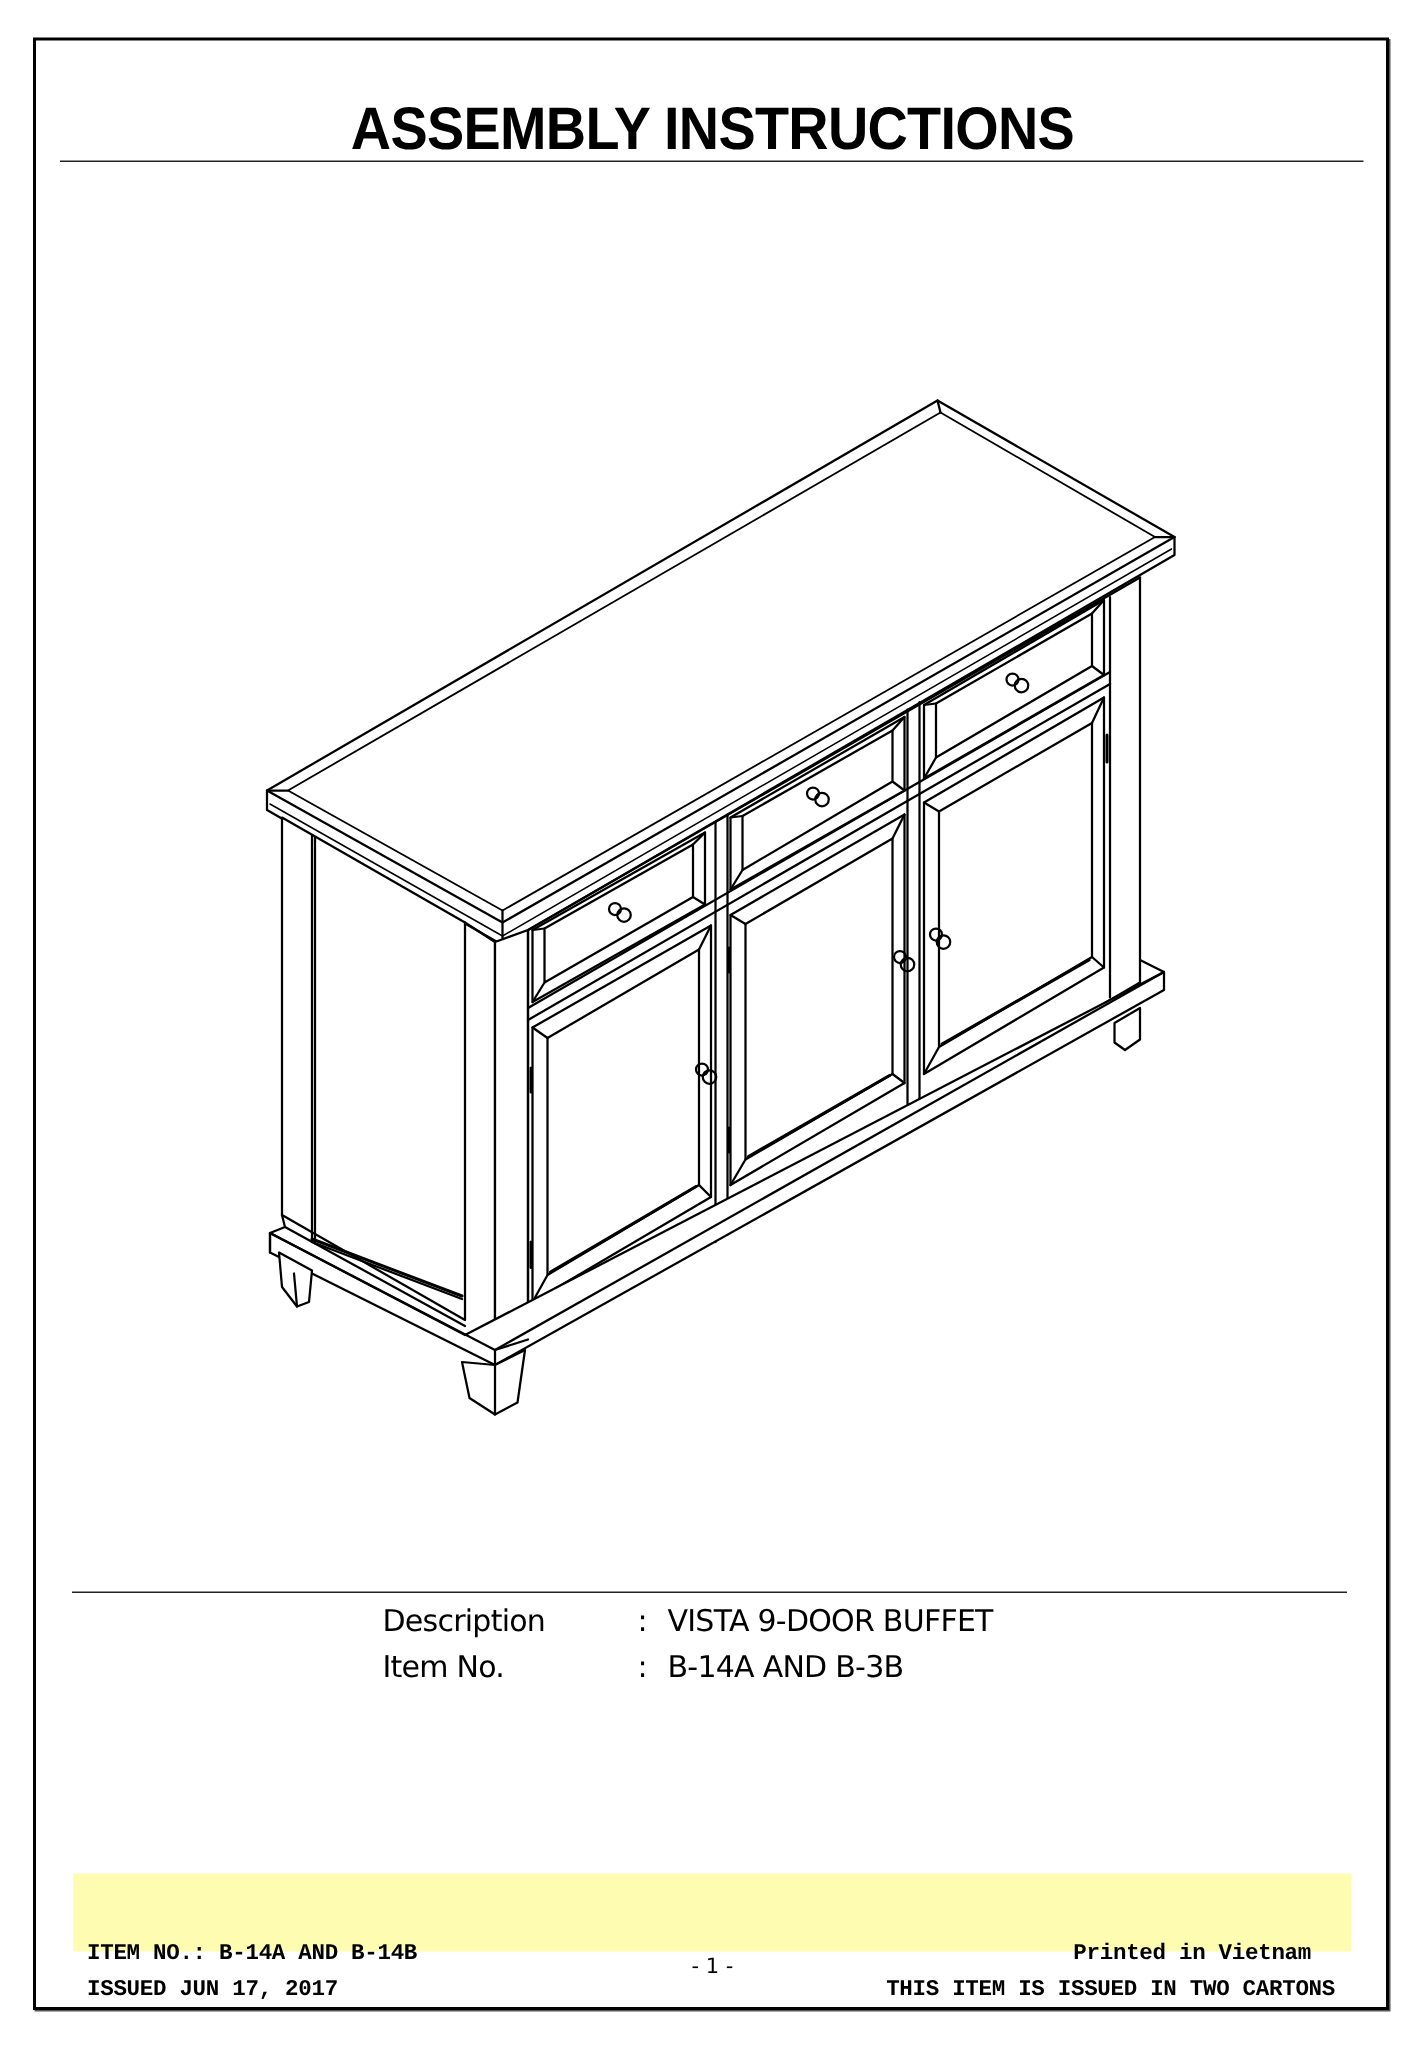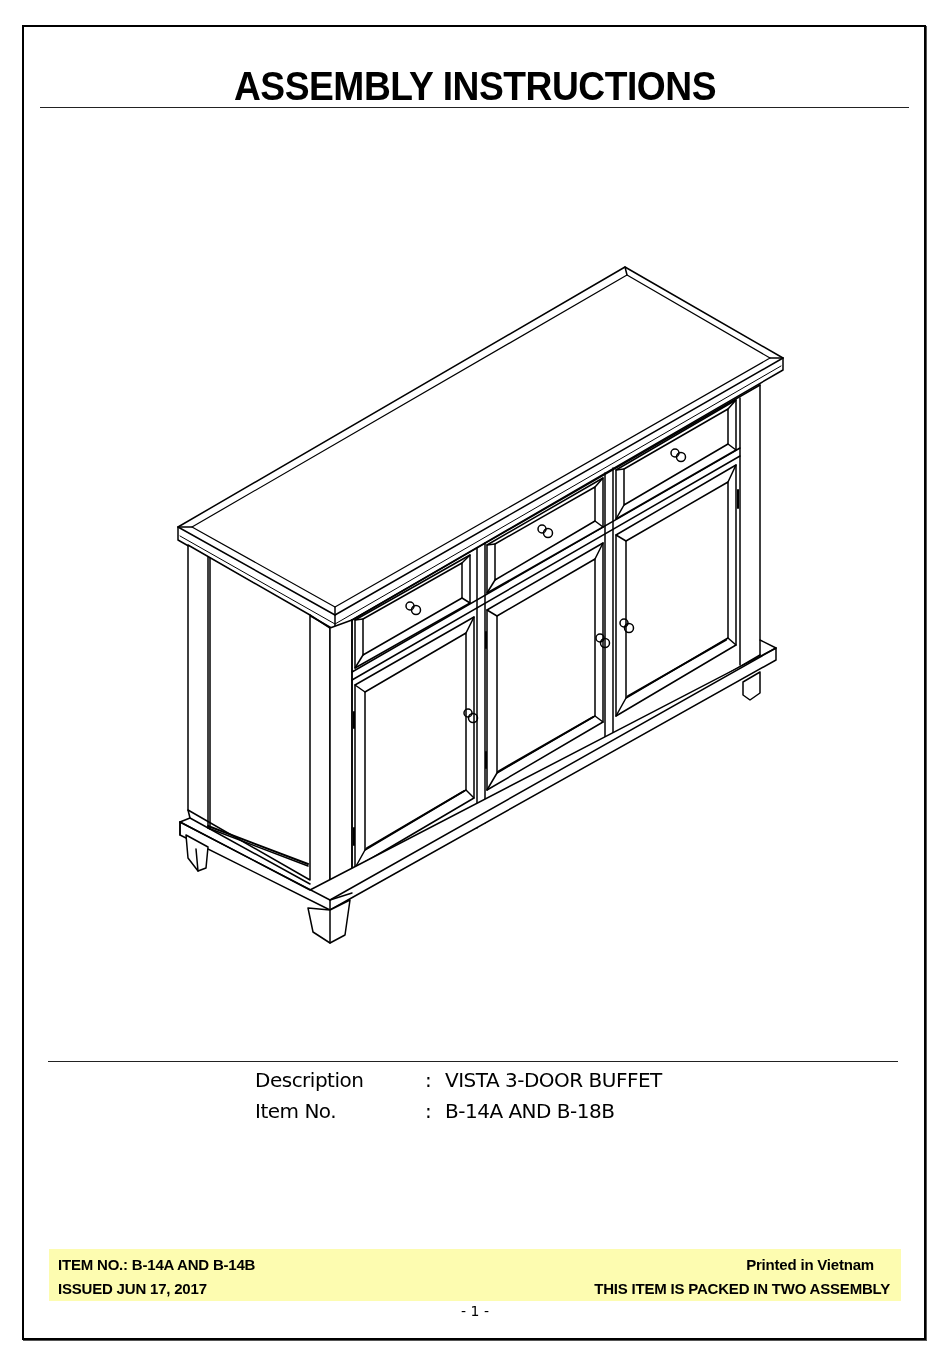--- a/index.html
+++ b/index.html
@@ -7,21 +7,21 @@
   .frame { position: absolute; left: 22px; top: 25px; width: 904px; height: 1315px; border: 2px solid #000; box-sizing: border-box; box-shadow: 1px 1px 0 #555; }
   .title { position: absolute; left: 0; width: 950px; top: 62px; text-align: center; font-family: "Liberation Sans", sans-serif; font-weight: bold; font-size: 40px; letter-spacing: -0.5px; transform: scaleX(0.93); transform-origin: center; line-height: 48px; }
   .rule-top { position: absolute; left: 40px; top: 107px; width: 869px; height: 0; border-top: 1.5px solid #222; }
   .illus { position: absolute; left: 0; top: 0; }
   .rule-mid { position: absolute; left: 48px; top: 1061px; width: 850px; height: 0; border-top: 1.5px solid #222; }
   .info { position: absolute; left: 255px; font-family: "DejaVu Sans", sans-serif; font-size: 20px; letter-spacing: -0.5px; }
   .info .lbl { position: absolute; left: 0; white-space: nowrap; }
   .info .sep { position: absolute; left: 170px; white-space: nowrap; }
   .info .val { position: absolute; left: 190px; white-space: nowrap; }
   .footer-band { position: absolute; left: 49px; top: 1249px; width: 852px; height: 52px; background: #fdfcb0; }
-  .fb { position: absolute; font-family: Liberation Sans, sans-serif; font-weight: bold; font-size: 15px; white-space: nowrap; letter-spacing: -0.2px; }
+  .fb { position: absolute; font-family: Liberation Mono, monospace; font-weight: bold; font-size: 15px; white-space: nowrap; letter-spacing: -0.2px; margin-top: 38px; }
   .page-num { position: absolute; left: 0; width: 950px; top: 1303px; text-align: center; font-family: "DejaVu Sans", sans-serif; font-size: 14px; }
 </style>
 </head>
 <body>
 
 <div class="frame"></div>
 
 <div class="title">ASSEMBLY INSTRUCTIONS</div>
 <div class="rule-top"></div>
 
@@ -172,27 +172,27 @@
     <line x1="330" y1="943" x2="330" y2="910"></line>
     <polygon points="743,682 760,672 760,693 750,700 743,695" fill="#fff"></polygon>
   </g>
 </svg>
 
 <div class="rule-mid"></div>
 
 <div class="info" style="top:1068px;">
   <span class="lbl">Description</span>
   <span class="sep">:</span>
-  <span class="val">VISTA 3-DOOR BUFFET</span>
+  <span class="val">VISTA 9-DOOR BUFFET</span>
 </div>
 <div class="info" style="top:1099px;">
   <span class="lbl">Item No.</span>
   <span class="sep">:</span>
-  <span class="val">B-14A AND B-18B</span>
+  <span class="val">B-14A AND B-3B</span>
 </div>
 
 <div class="footer-band"></div>
 <div class="fb" style="left:58px; top:1256px;">ITEM NO.: B-14A AND B-14B</div>
 <div class="fb" style="left:58px; top:1280px;">ISSUED JUN 17, 2017</div>
 <div class="fb" style="right:76px; top:1256px; font-weight:bold;">Printed in Vietnam</div>
-<div class="fb" style="right:60px; top:1280px;">THIS ITEM IS PACKED IN TWO ASSEMBLY</div>
+<div class="fb" style="right:60px; top:1280px;">THIS ITEM IS ISSUED IN TWO CARTONS</div>
 
 <div class="page-num">- 1 -</div>
 
 </body></html>

